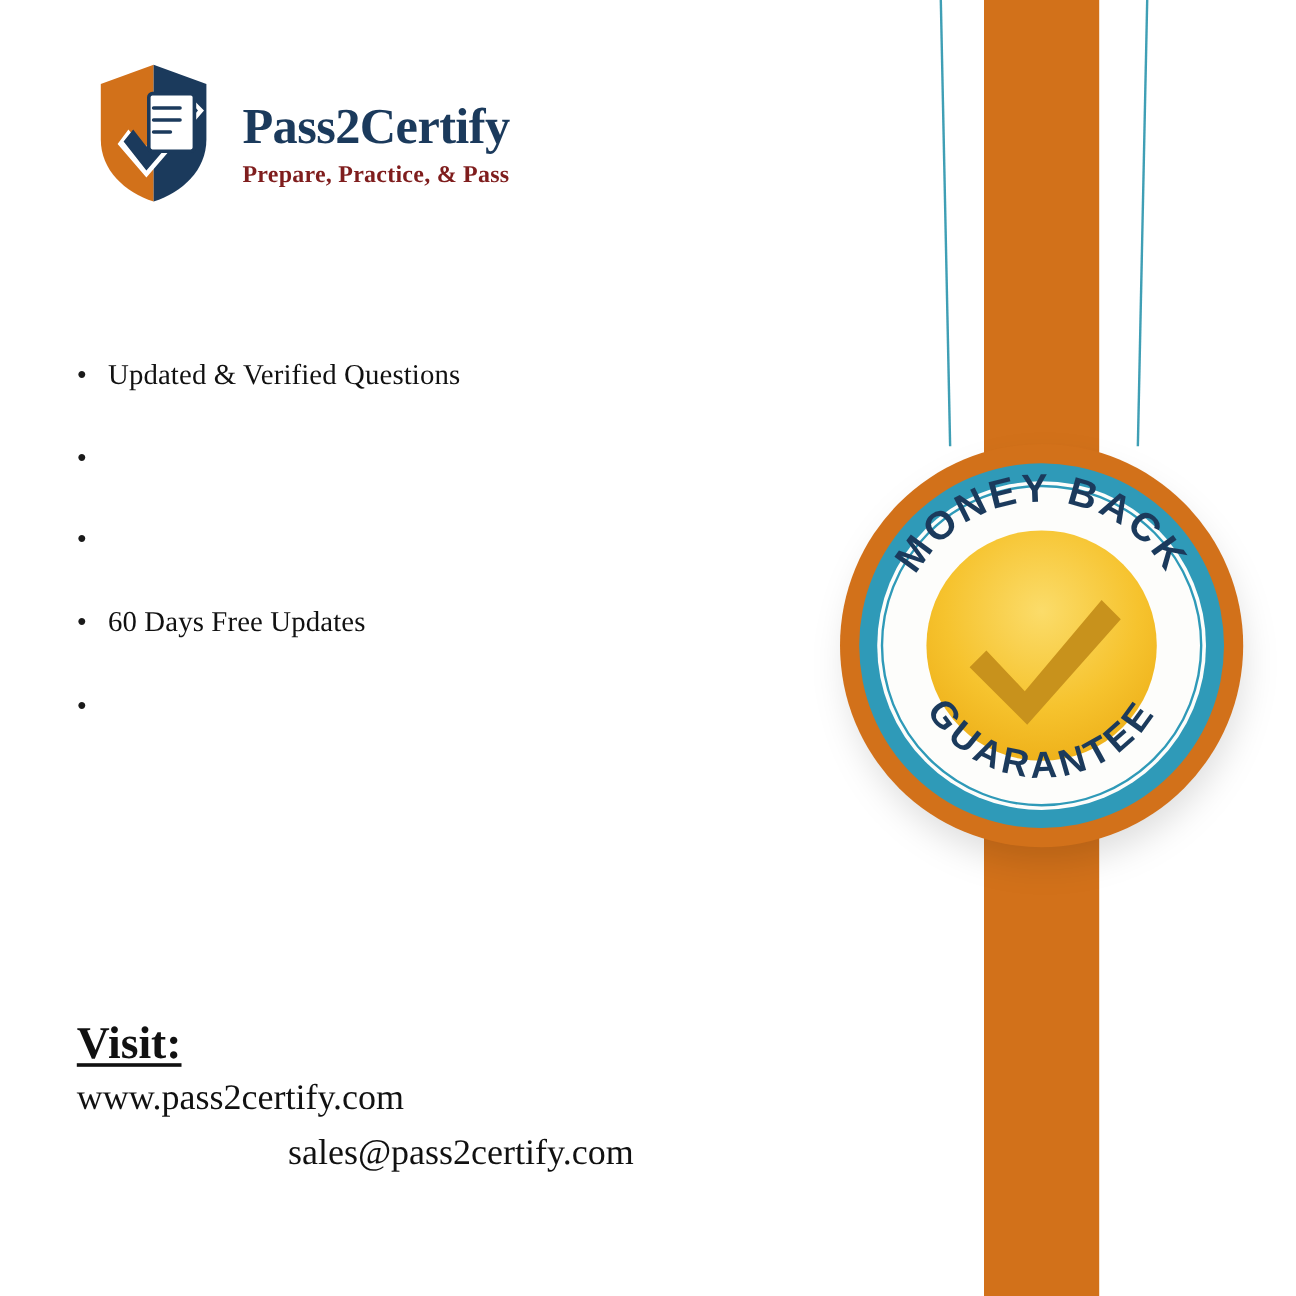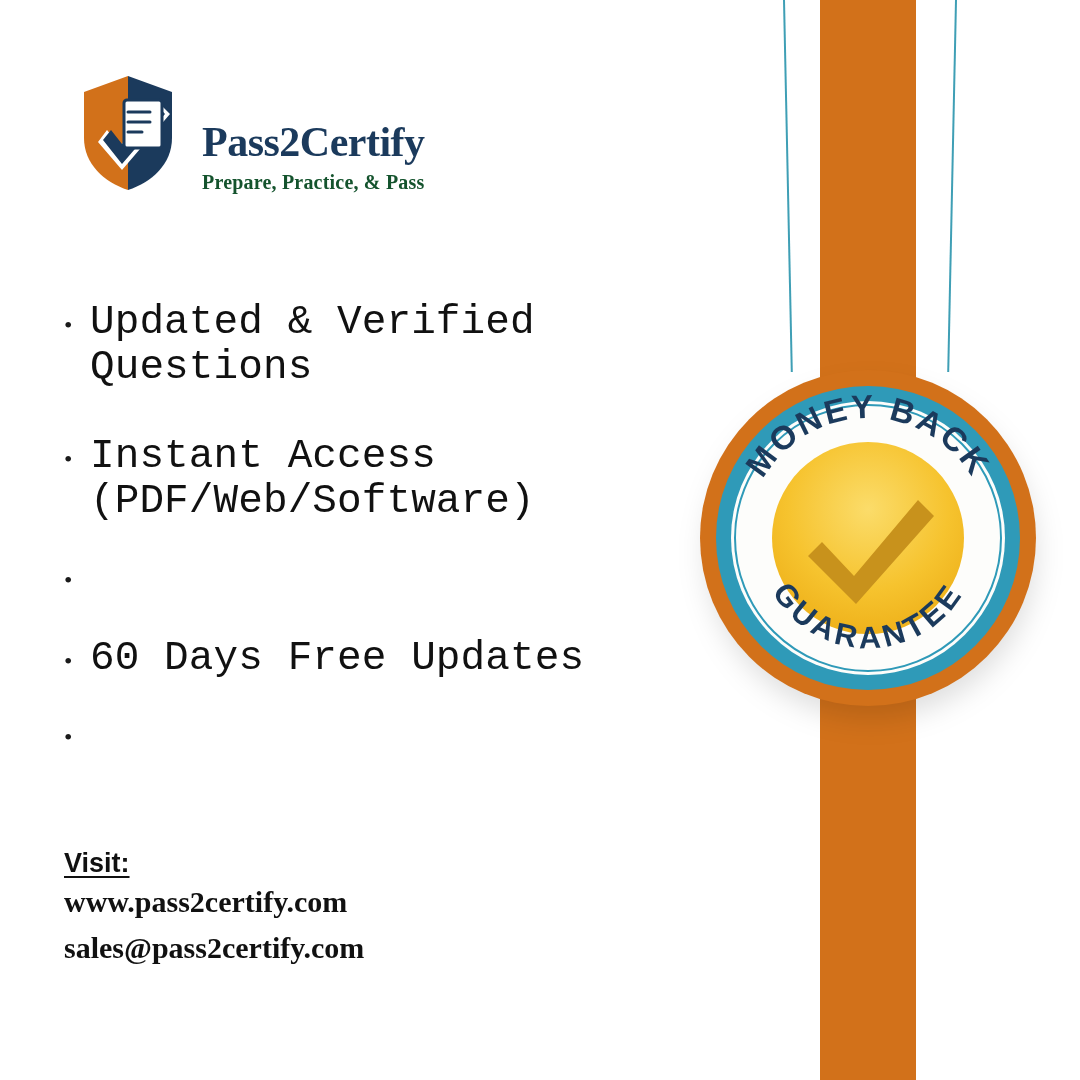--- a/index.html
+++ b/index.html
@@ -47,23 +47,23 @@
     height: 372px;
     background: #3f9fb5;
     transform-origin: top center;
     transform: rotate(1.2deg);
   }
 
   
   .logo-wrap {
     position: absolute;
     left: 62px;
-    top: 72px;
+    top: 50px;
     display: flex;
-    align-items: flex-end;
+    align-items: center;
   }
   .logo-mark {
     width: 132px;
     height: 122px;
     position: relative;
     flex: none;
   }
   .logo-text {
     margin-left: 8px;
     padding-top: 20px;
@@ -73,21 +73,21 @@
     font-size: 42px;
     font-weight: bold;
     color: #1b3a5c;
     letter-spacing: -0.5px;
     line-height: 1;
   }
   .brand-tagline {
     font-family: "Liberation Serif", serif;
     font-size: 20px;
     font-weight: bold;
-    color: #14532d;
+    color: #7f1d1d;
     margin-top: 8px;
     letter-spacing: 0.2px;
   }
 
   
   .features {
     position: absolute;
     left: 64px;
     top: 300px;
     width: 700px;
@@ -98,52 +98,51 @@
     margin-bottom: 44px;
   }
   .feature-bullet {
     width: 26px;
     flex: none;
     font-size: 24px;
     color: #1a1a1a;
     line-height: 1;
   }
   .feature-label {
-    font-family: Liberation Mono, monospace;
-    font-size: 41px;
+    font-family: Liberation Serif, serif;
+    font-size: 24px;
     color: #111111;
     line-height: 1.1;
     letter-spacing: 0.1px;
   }
 
   
   .contact {
     position: absolute;
     left: 64px;
     top: 848px;
     width: 640px;
   }
   .contact-heading {
-    font-family: Liberation Sans, sans-serif;
-    font-size: 27px;
+    font-family: Liberation Serif, serif;
+    font-size: 38px;
     font-weight: bold;
     color: #111111;
     text-decoration: underline;
     text-underline-offset: 4px;
     display: inline-block;
     margin: 0 0 6px 0;
   }
   .contact-value {
     font-family: "Liberation Serif", serif;
     font-size: 30px;
     color: #111111;
     margin: 0 0 12px 0;
-    font-weight: bold;
-  }
-  .contact-value.last { margin-bottom: 0; }
+  }
+  .contact-value.last { margin-bottom: 0; text-align: center; }
 
   
   .badge {
     position: absolute;
     left: 696px;
     top: 366px;
     width: 344px;
     height: 344px;
   }
   .badge svg { display: block; }
@@ -196,21 +195,20 @@
   </div>
 </div>
 
 <div class="features">
   <div class="feature-row">
     <span class="feature-bullet">•</span>
     <span class="feature-label">Updated &amp; Verified Questions</span>
   </div>
   <div class="feature-row">
     <span class="feature-bullet">•</span>
-    <span class="feature-label">Instant Access (PDF/Web/Software)</span>
   </div>
   <div class="feature-row">
     <span class="feature-bullet">•</span>
   </div>
   <div class="feature-row">
     <span class="feature-bullet">•</span>
     <span class="feature-label">60 Days Free Updates</span>
   </div>
   <div class="feature-row">
     <span class="feature-bullet">•</span>

